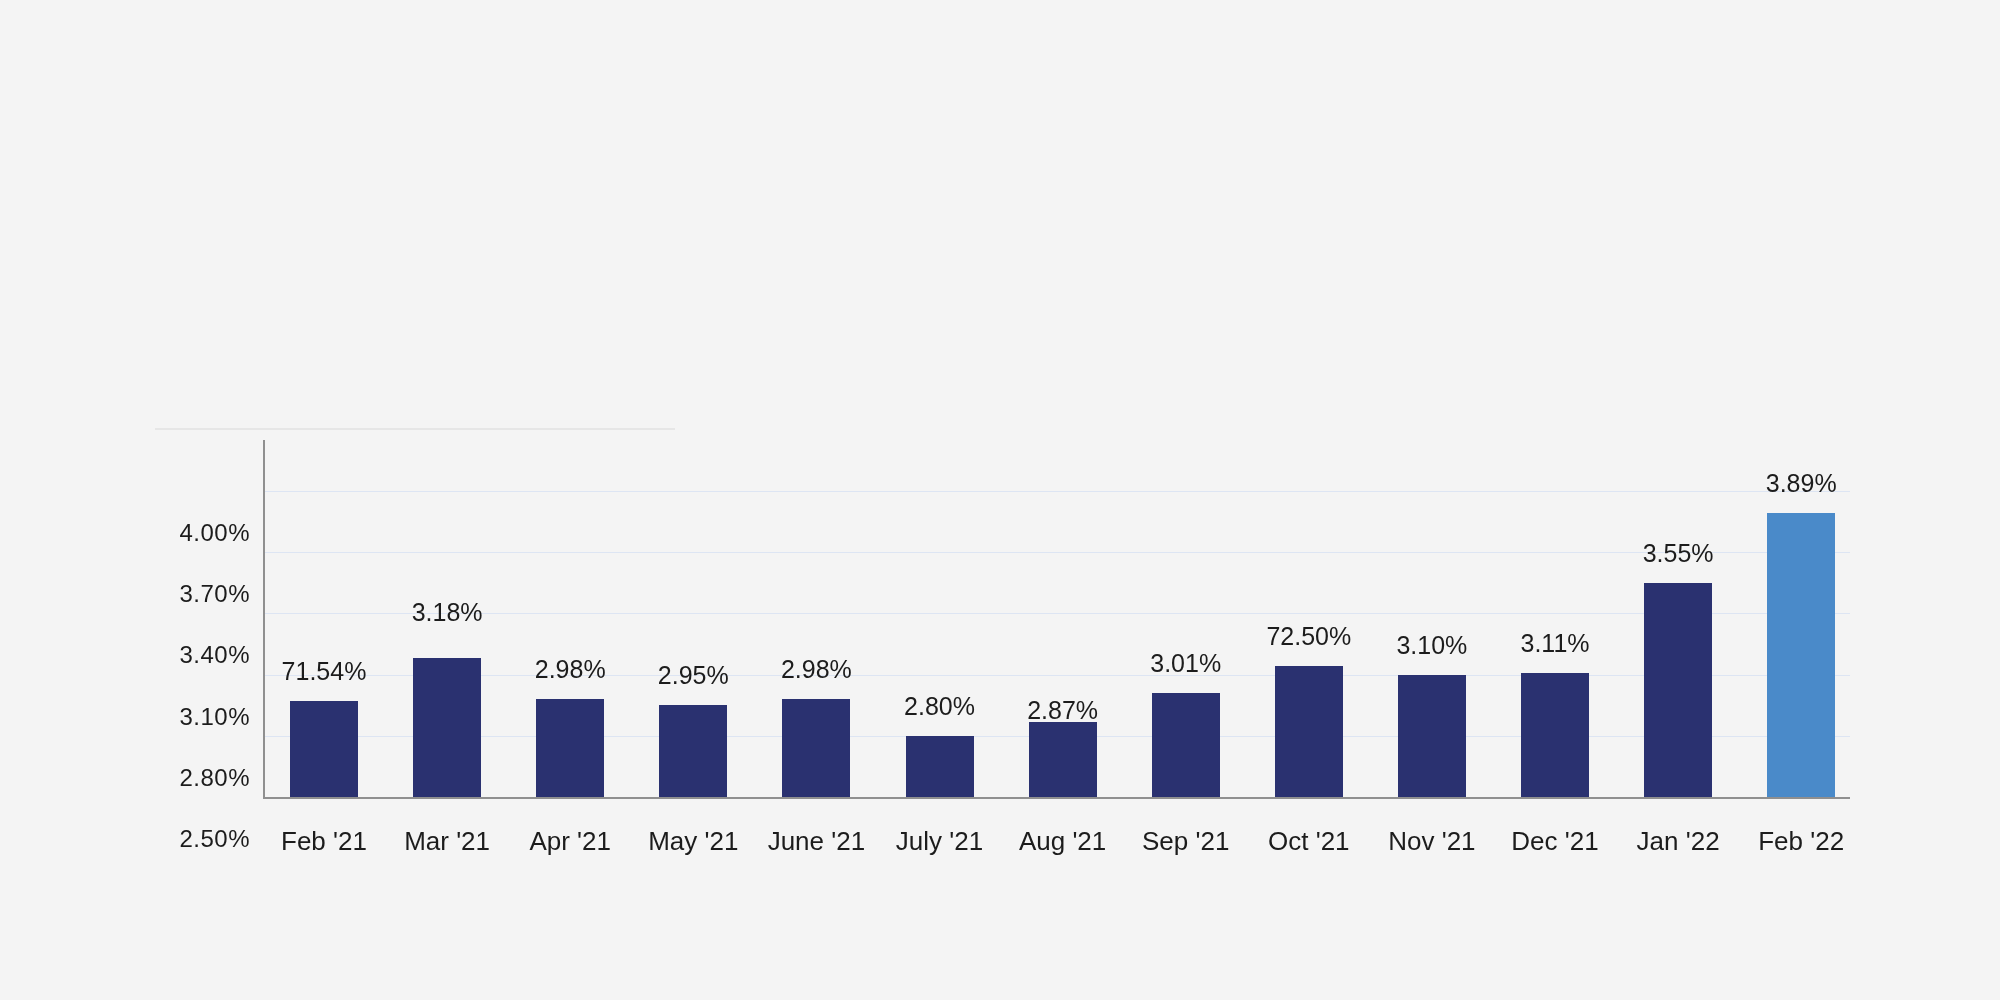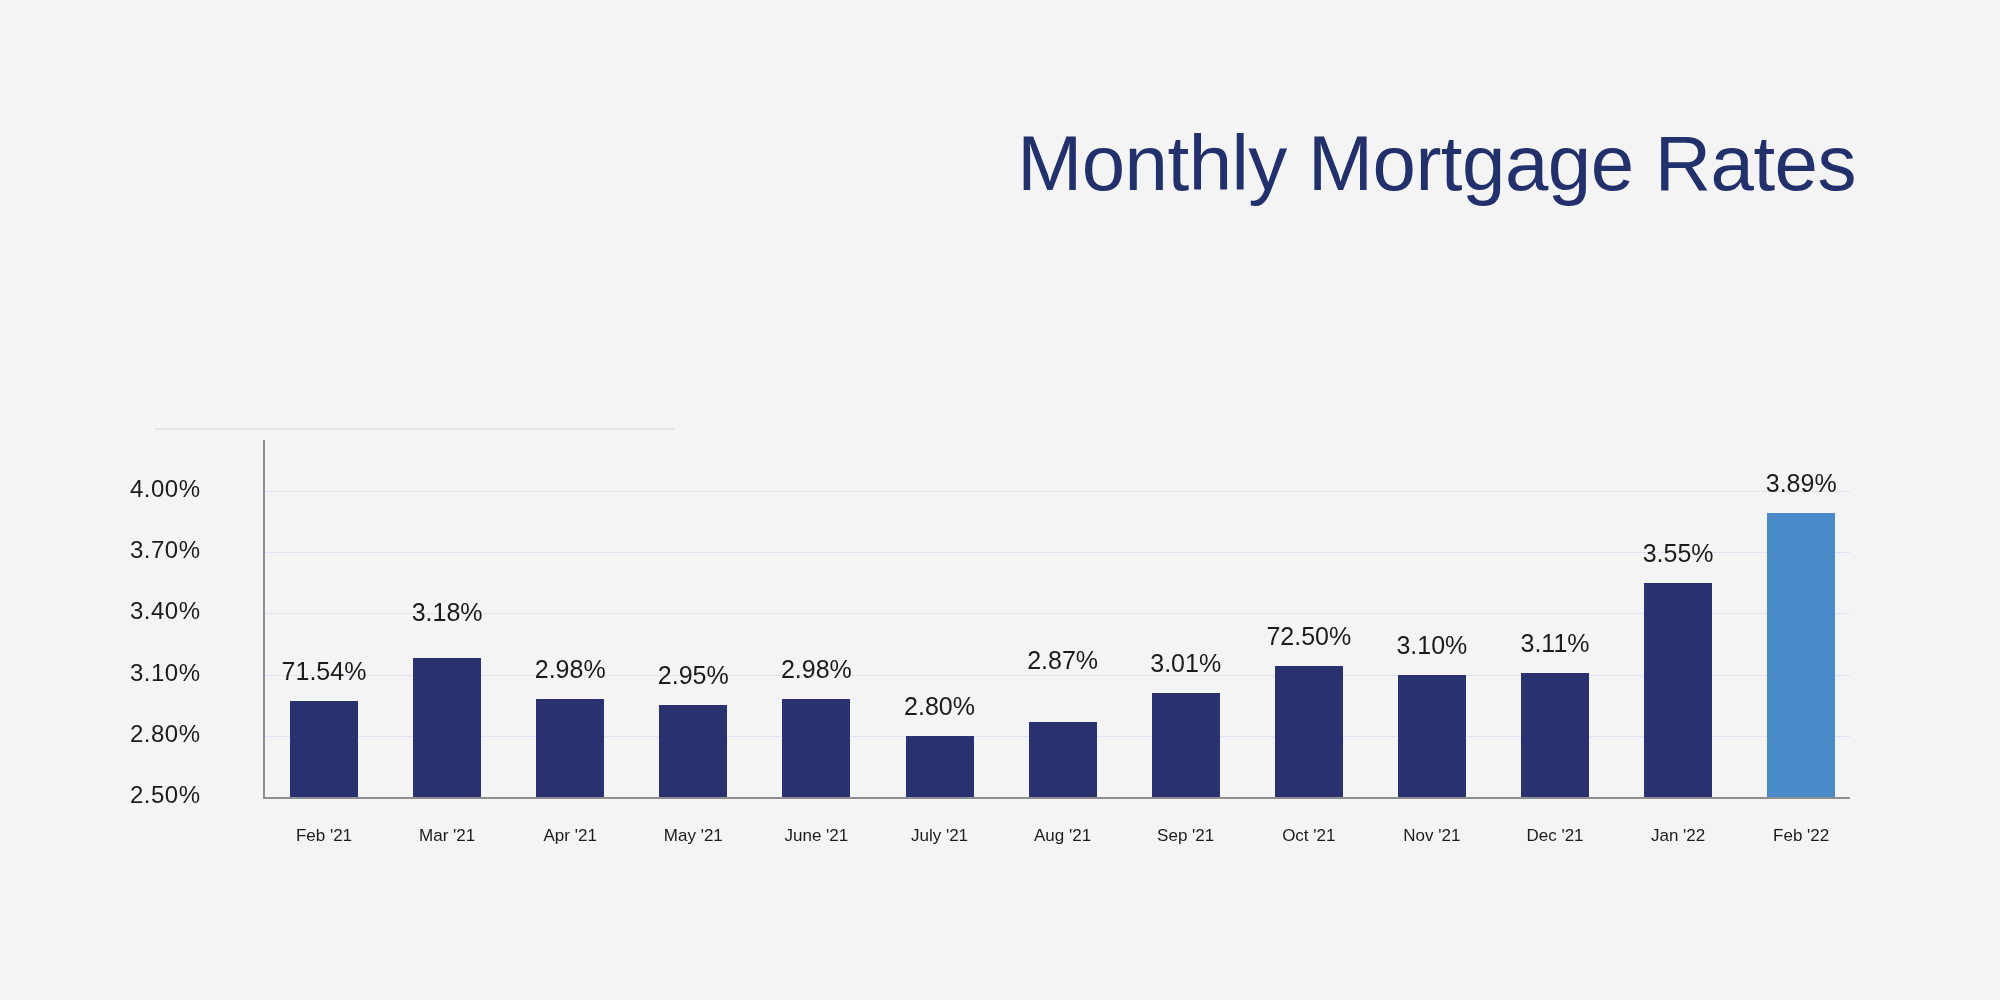--- a/index.html
+++ b/index.html
@@ -91,25 +91,26 @@
   .gridline {
     position: absolute;
     left: 265px;
     width: 1585px;
     height: 1px;
     background: #dde5f3;
   }
   .ytick-inner {
     position: absolute;
     width: 120px;
-    text-align: left;
+    text-align: right;
     left: 130px;
     font-size: 24px;
     color: #1c1c1c;
     letter-spacing: 0.5px;
+    margin-top: 44px;
   }
 
   
   #bars {
     position: absolute;
     left: 0; top: 0;
     width: 2000px; height: 1000px;
   }
   .bar {
     position: absolute;
@@ -126,32 +127,31 @@
     font-size: 25px;
     color: #1c1c1c;
     white-space: nowrap;
   }
 
   .xtick {
     position: absolute;
     top: 826px;
     width: 180px;
     text-align: center;
-    font-size: 17px;
+    font-size: 26px;
     color: #1c1c1c;
     white-space: nowrap;
   }
 </style>
 </head>
 <body>
 
 <div id="page">
 
   <div id="header">
-    <div id="chart-title">Monthly Mortgage Rates</div>
   </div>
 
   <div id="chart-area">
     <div id="plot-top-rule"></div>
     <div id="gridlines">
         <div class="gridline" style="top: 491px;"></div>
         <div class="gridline" style="top: 552.2px;"></div>
         <div class="gridline" style="top: 613.4px;"></div>
         <div class="gridline" style="top: 674.6px;"></div>
         <div class="gridline" style="top: 735.8px;"></div>
@@ -173,21 +173,21 @@
         <div class="bar-value" style="left: 367.1px; top: 598px;">3.18%</div>
         <div class="bar bar-dark" style="left: 536.2px; height: 97.92px; background: rgb(42, 49, 112);"></div>
         <div class="bar-value" style="left: 490.2px; top: 655.08px;">2.98%</div>
         <div class="bar bar-dark" style="left: 659.3px; height: 91.8px; background: rgb(42, 49, 112);"></div>
         <div class="bar-value" style="left: 613.3px; top: 661.2px;">2.95%</div>
         <div class="bar bar-dark" style="left: 782.4px; height: 97.92px; background: rgb(42, 49, 112);"></div>
         <div class="bar-value" style="left: 736.4px; top: 655.08px;">2.98%</div>
         <div class="bar bar-dark" style="left: 905.5px; height: 61.2px; background: rgb(42, 49, 112);"></div>
         <div class="bar-value" style="left: 859.5px; top: 691.8px;">2.80%</div>
         <div class="bar bar-dark" style="left: 1028.6px; height: 75.48px; background: rgb(42, 49, 112);"></div>
-        <div class="bar-value" style="left: 982.6px; top: 646px;">2.87%</div>
+        <div class="bar-value" style="left: 982.6px; top: 696px;">2.87%</div>
         <div class="bar bar-dark" style="left: 1151.7px; height: 104.04px; background: rgb(42, 49, 112);"></div>
         <div class="bar-value" style="left: 1105.7px; top: 648.96px;">3.01%</div>
         <div class="bar bar-dark" style="left: 1274.8px; height: 130.56px; background: rgb(42, 49, 112);"></div>
         <div class="bar-value" style="left: 1228.8px; top: 622.44px;">72.50%</div>
         <div class="bar bar-dark" style="left: 1397.9px; height: 122.4px; background: rgb(42, 49, 112);"></div>
         <div class="bar-value" style="left: 1351.9px; top: 630.6px;">3.10%</div>
         <div class="bar bar-dark" style="left: 1521px; height: 124.44px; background: rgb(42, 49, 112);"></div>
         <div class="bar-value" style="left: 1475px; top: 628.56px;">3.11%</div>
         <div class="bar bar-dark" style="left: 1644.1px; height: 214.2px; background: rgb(42, 49, 112);"></div>
         <div class="bar-value" style="left: 1598.1px; top: 538.8px;">3.55%</div>

